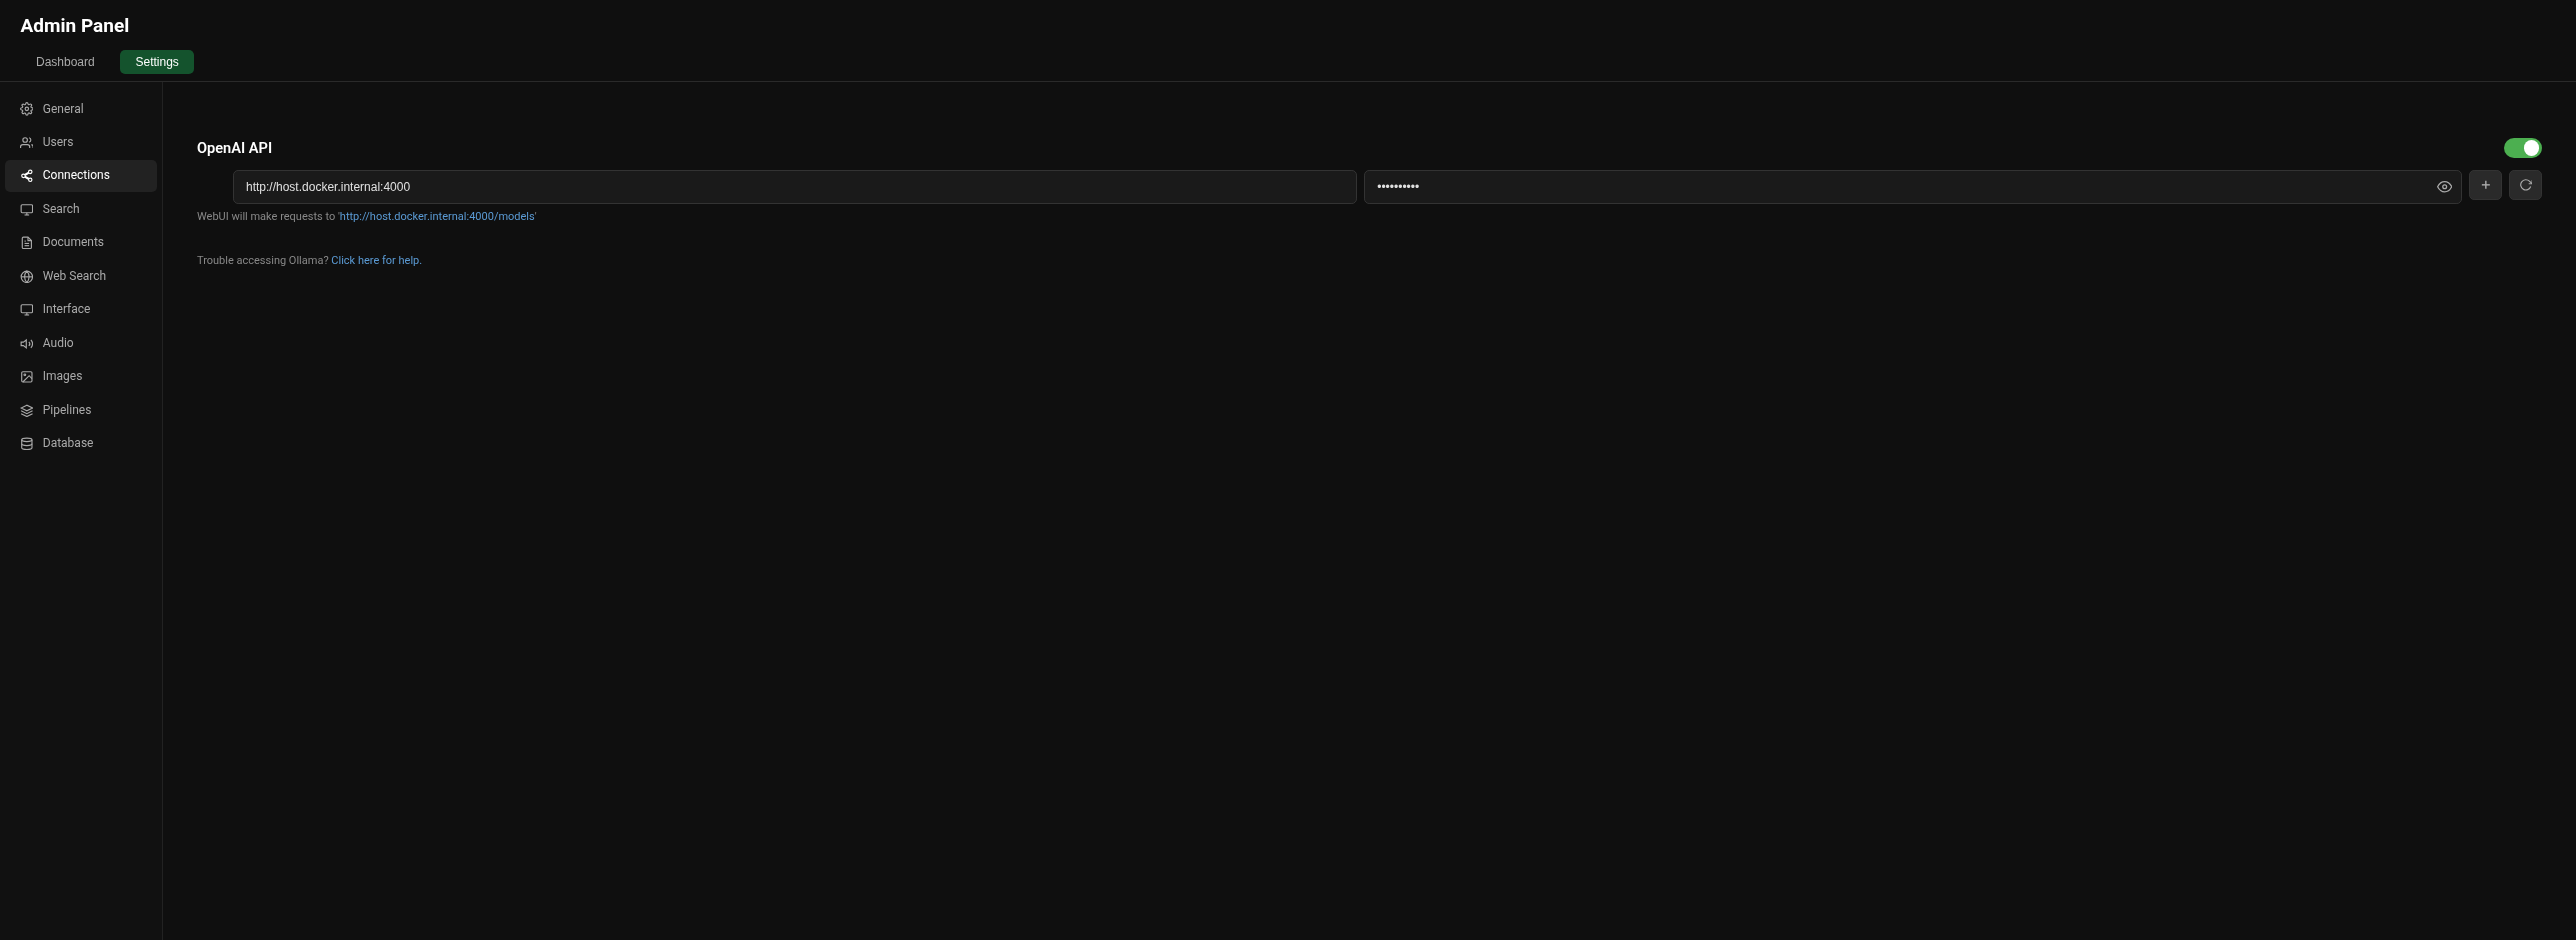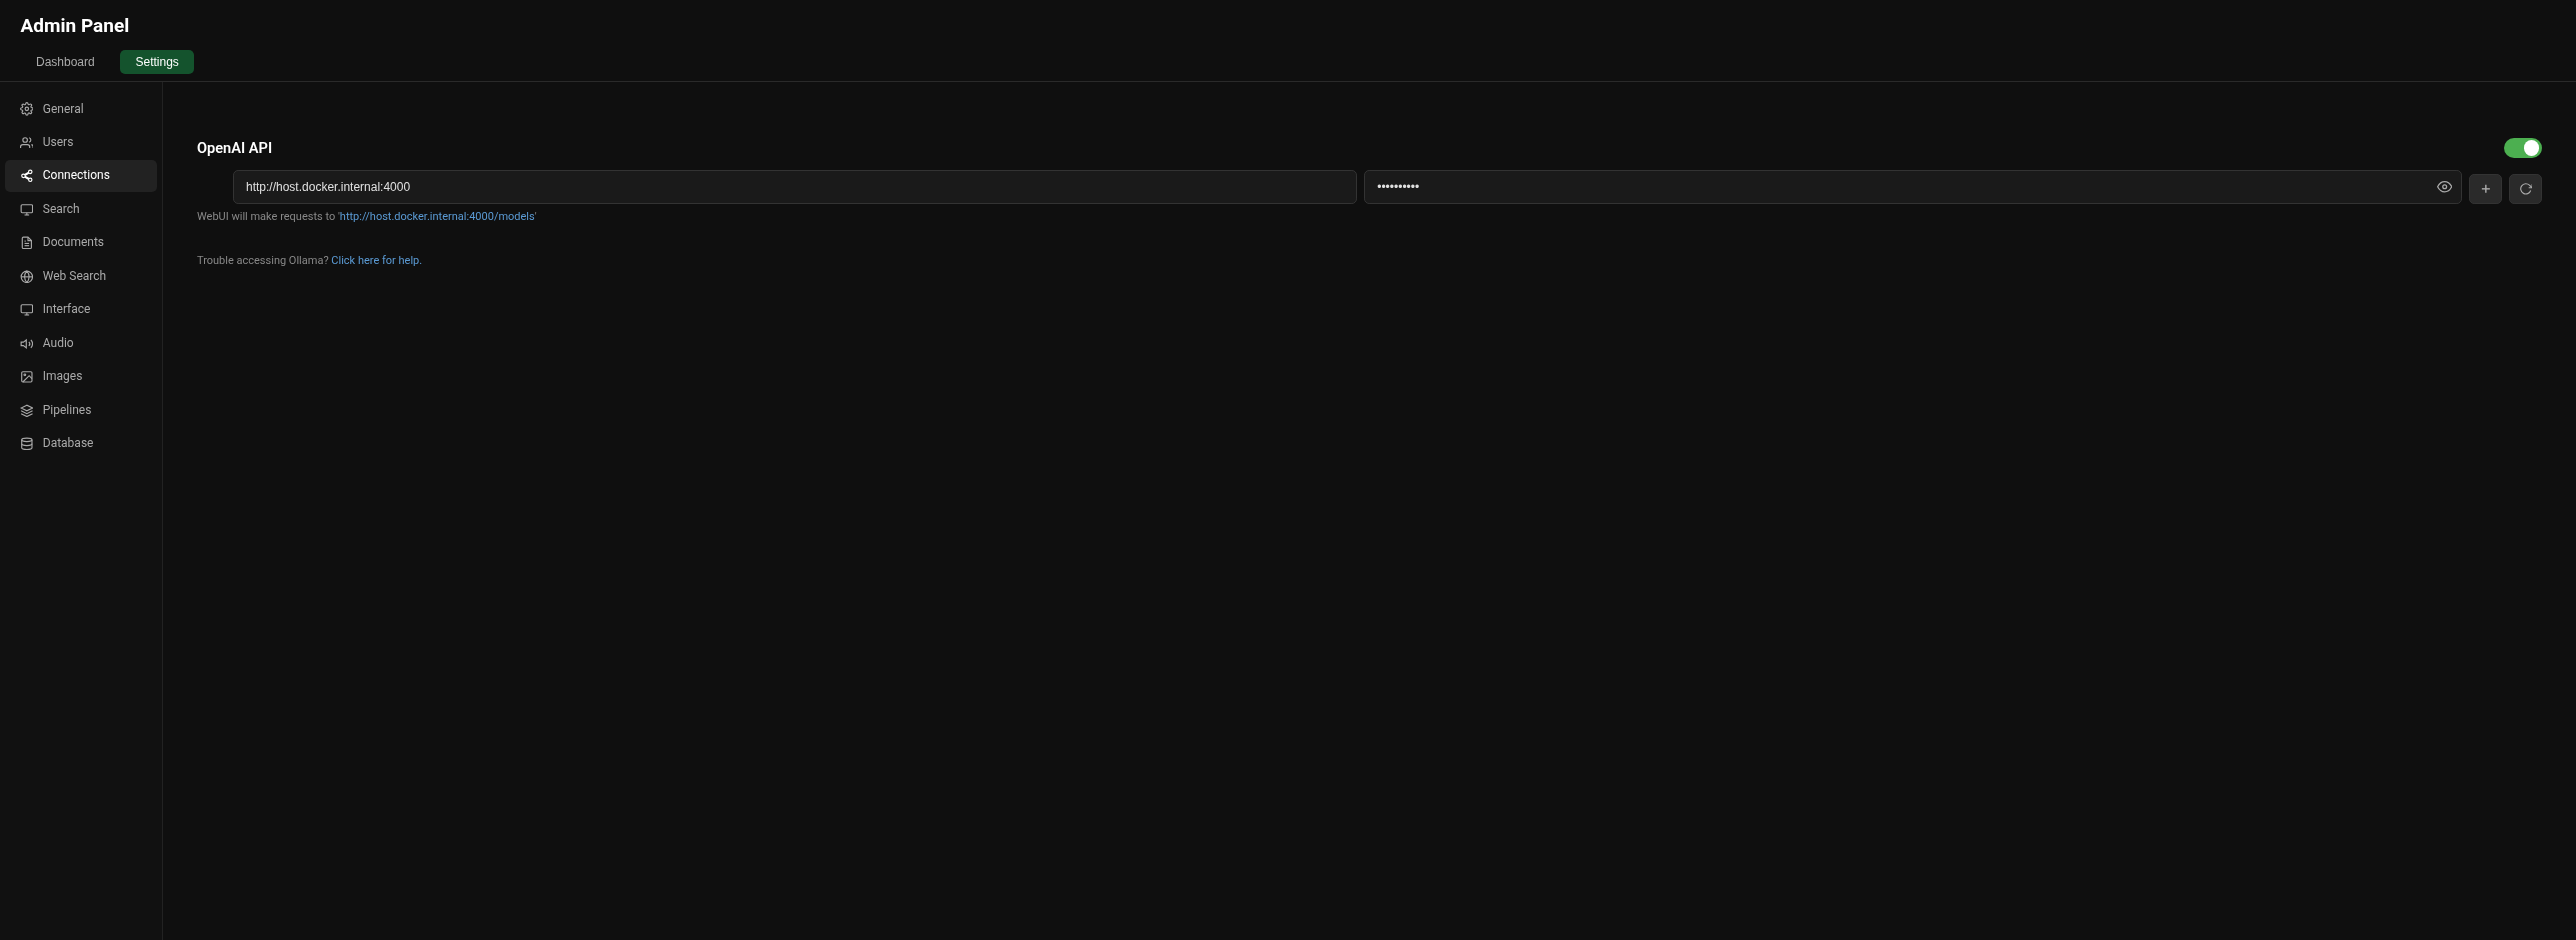--- a/index.html
+++ b/index.html
@@ -127,21 +127,21 @@
       height: 15.4px;
       background: white;
       border-radius: 50%;
       top: 2.6px;
       right: 2.6px;
       transition: right 0.2s;
     }
 
     .input-row {
       display: flex;
-      align-items: flex-end;
+      align-items: flex-start;
       gap: 6.9px;
       margin-bottom: 6.9px;
       padding-left: 36px;
     }
 
     .text-input {
       flex: 1;
       background: #1a1a1a;
       border: 0.9px solid #333333;
       border-radius: 5.1px;

